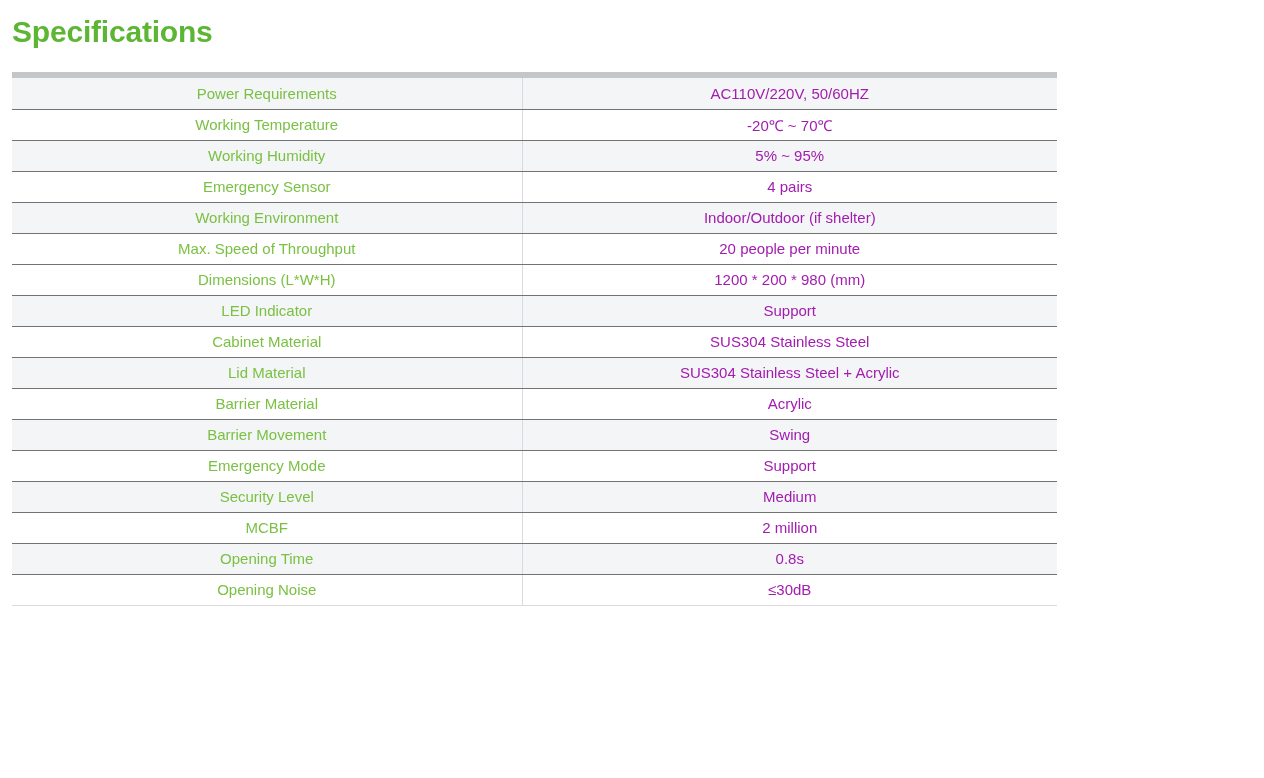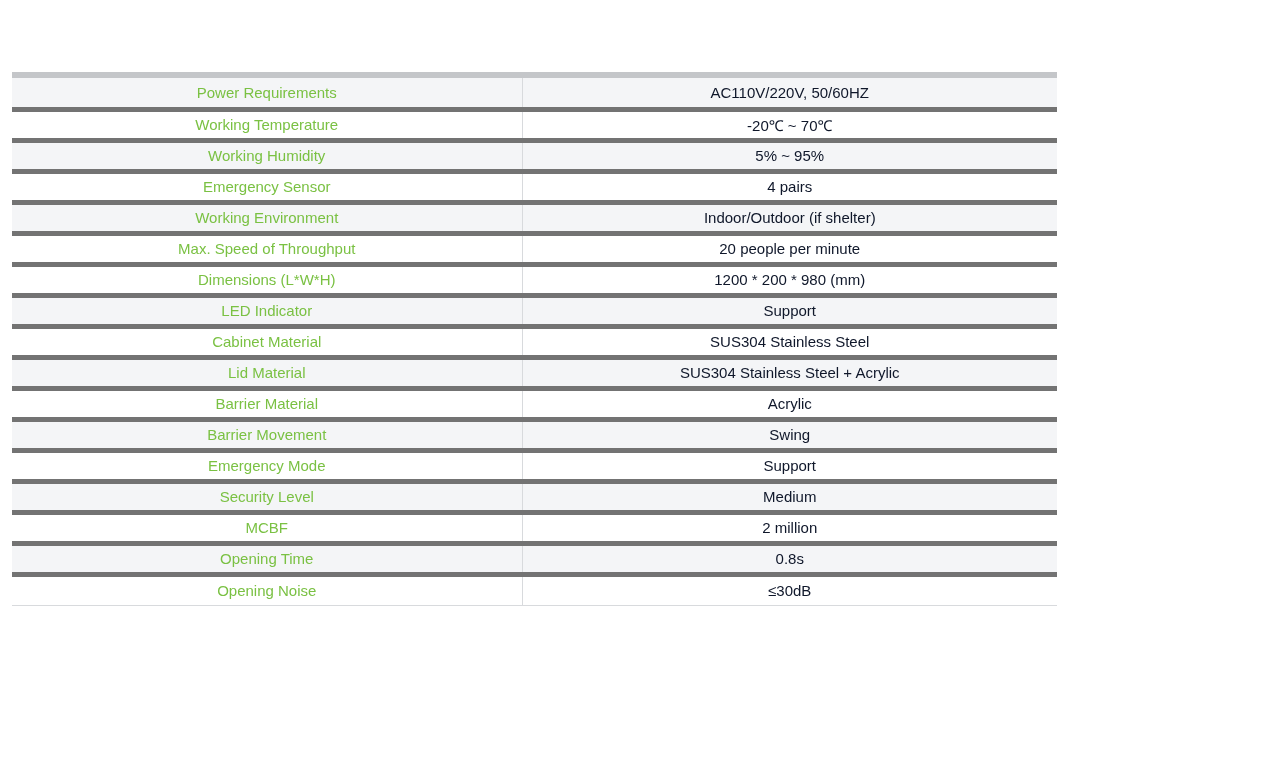--- a/index.html
+++ b/index.html
@@ -59,45 +59,46 @@
   }
   table.spec-table tr.alt {
     background: #f4f5f7;
   }
 
   table.spec-table td {
     height: 31px;
     padding: 0 10px;
     text-align: center;
     vertical-align: middle;
-    border-bottom: 5px solid #737373;
+    border-bottom: 1px solid #737373;
     box-sizing: border-box;
     white-space: nowrap;
     overflow: hidden;
   }
 
   td.spec-label {
     width: 510px;
     color: #7ac143;
     border-right: 1px solid #d8dadd;
   }
 
   td.spec-value {
-    color: #0f172a;
+    color: #a21caf;
   }
 
   table.spec-table tr:last-child td {
     border-bottom: 1px solid #d8dadd;
   }
 </style>
 </head>
 <body>
 
 <div class="page">
 
+  <h1 class="page-title">Specifications</h1>
 
   <div class="spec-wrap">
 
     <div class="top-rule"></div>
 
     <table class="spec-table">
       <tbody>
           <tr class="alt">
             <td class="spec-label">Power Requirements</td>
             <td class="spec-value">AC110V/220V, 50/60HZ</td>

